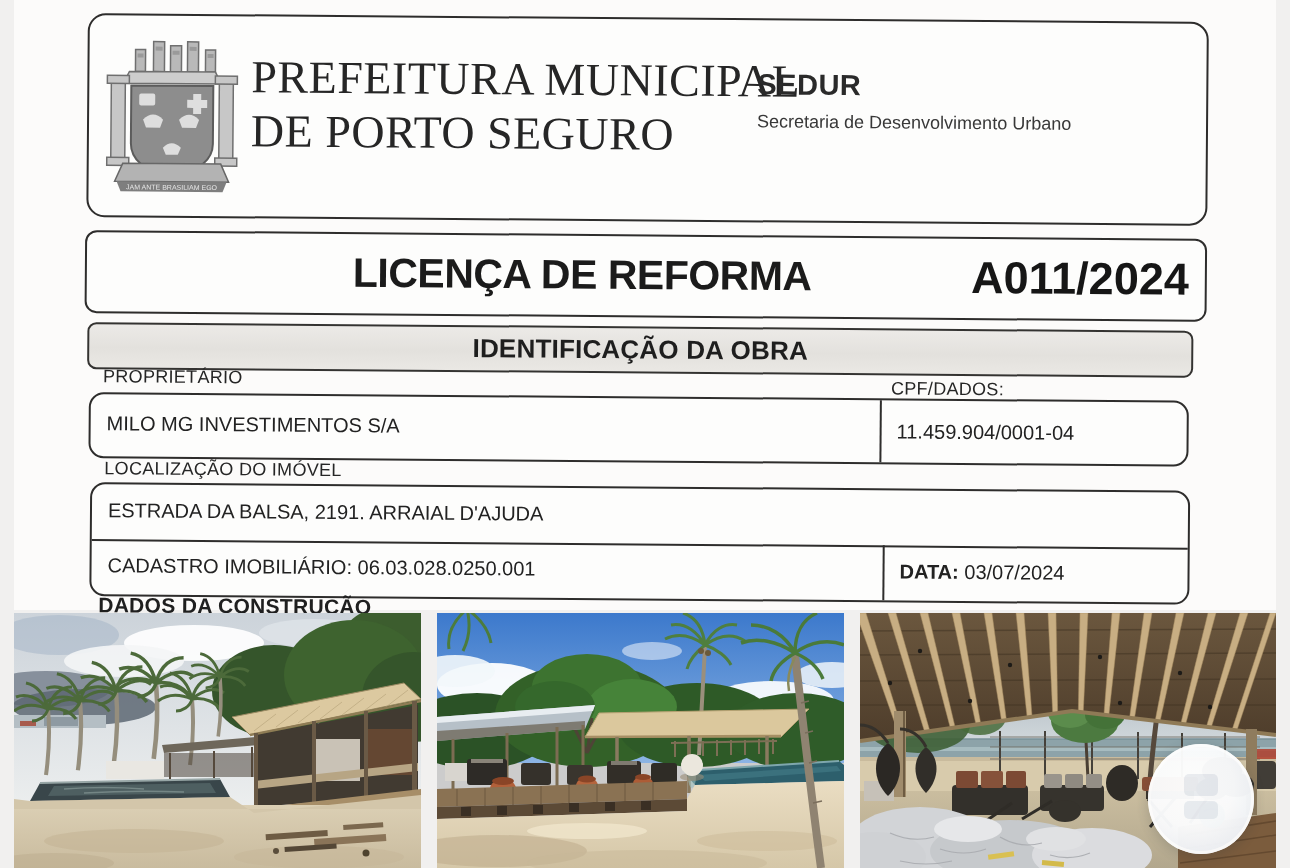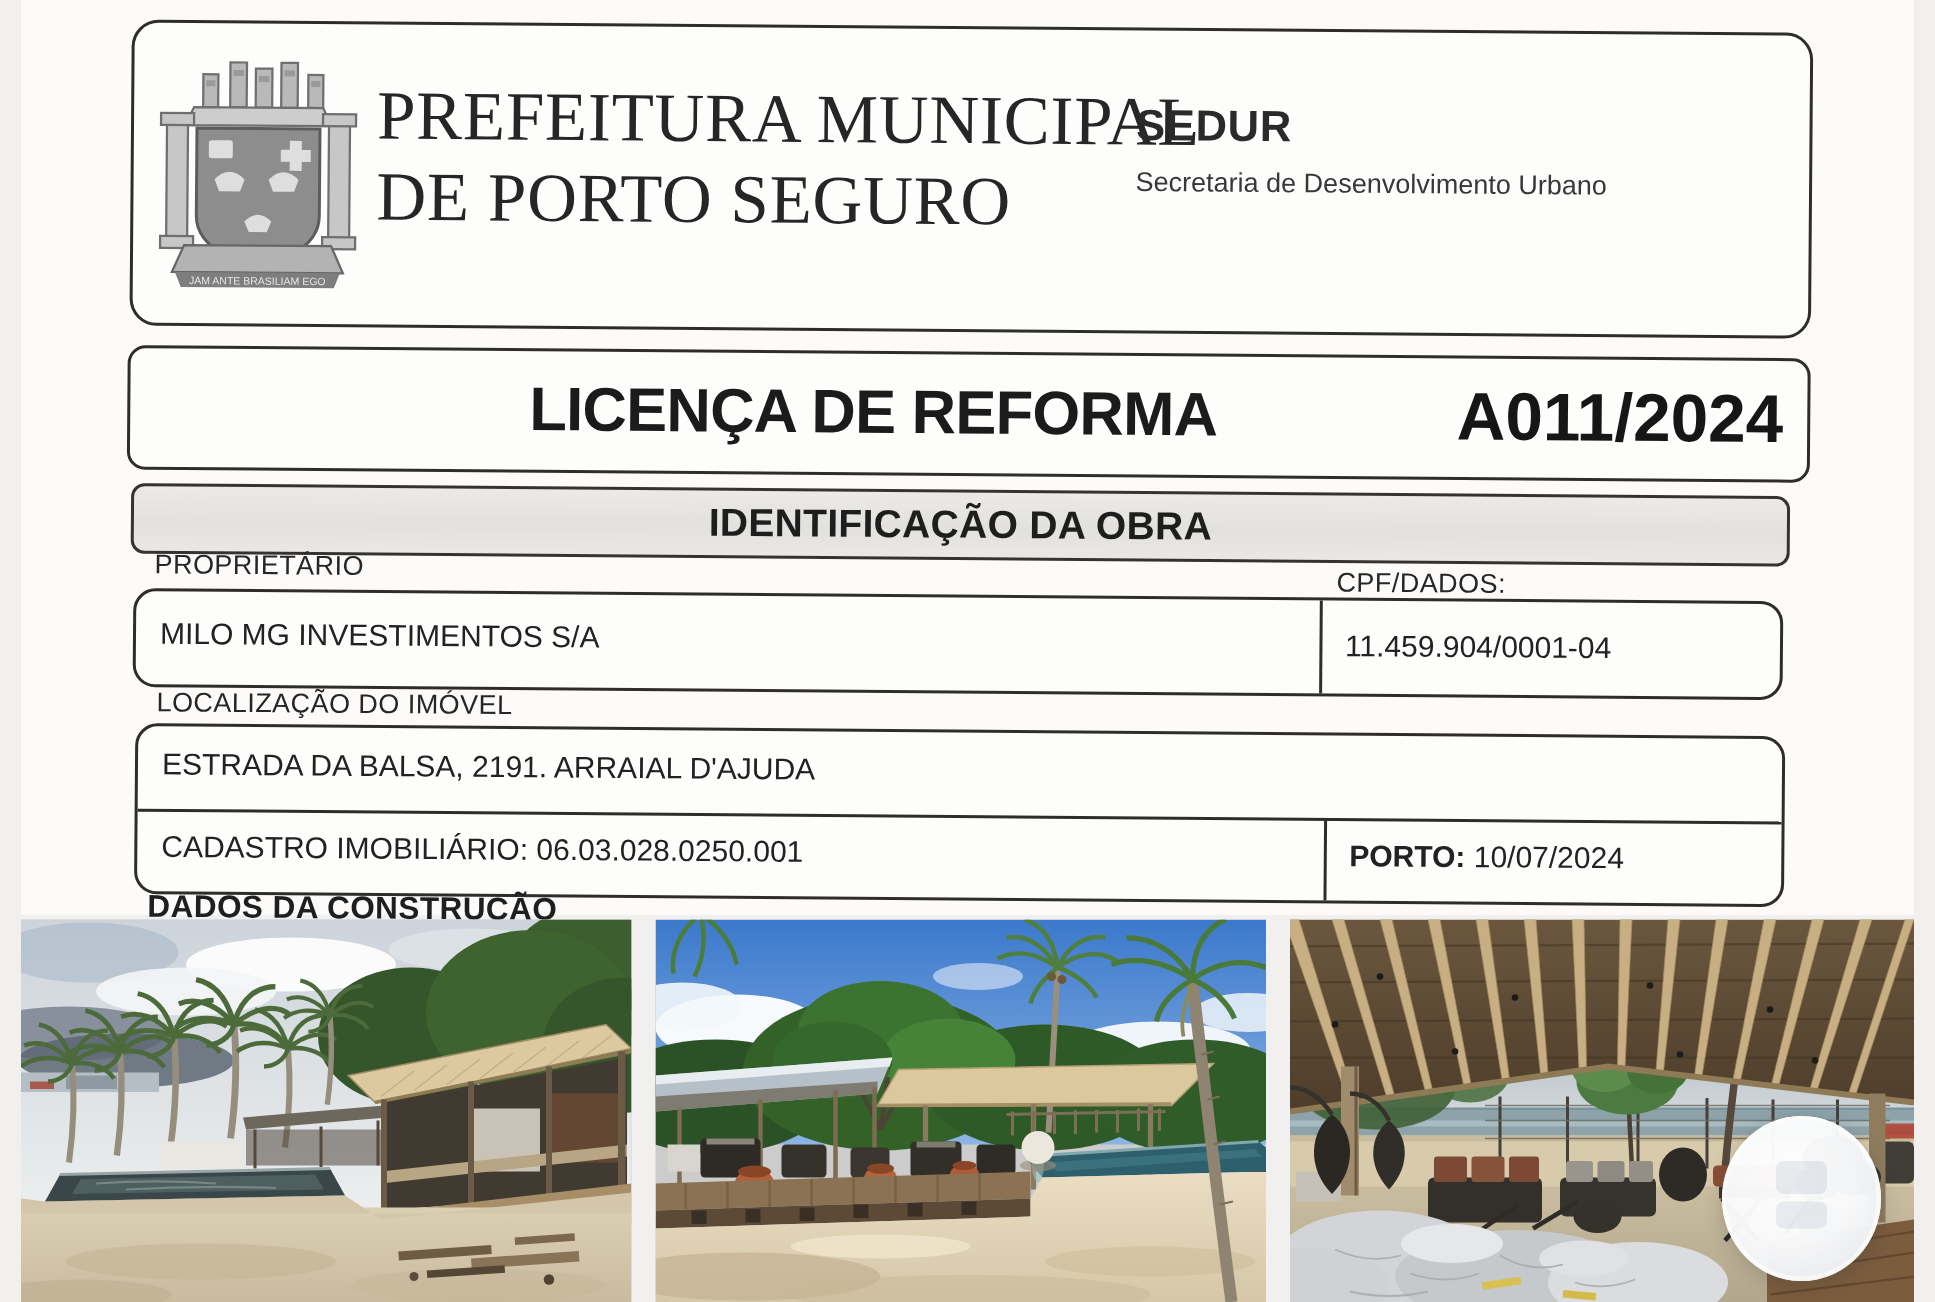--- a/index.html
+++ b/index.html
@@ -179,22 +179,22 @@
 
     <div class="box address-box">
       <div class="hdiv"></div>
       <div class="vdiv2"></div>
       <div class="cell-text location-value">ESTRADA DA BALSA, 2191. ARRAIAL D'AJUDA</div>
       <div class="cell-text cadastro-line">
         <span>CADASTRO IMOBILIÁRIO:</span>
         <span>06.03.028.0250.001</span>
       </div>
       <div class="cell-text date-line">
-        <span class="bold">PORTO:</span>
-        <span>10/07/2024</span>
+        <span class="bold">DATA:</span>
+        <span>03/07/2024</span>
       </div>
     </div>
 
     <div class="dados-label">DADOS DA CONSTRUÇÃO</div>
   </div>
 
   <div class="photos">
 
     <div class="photo photo-1">
       <svg viewBox="0 0 407 255" preserveAspectRatio="none">

